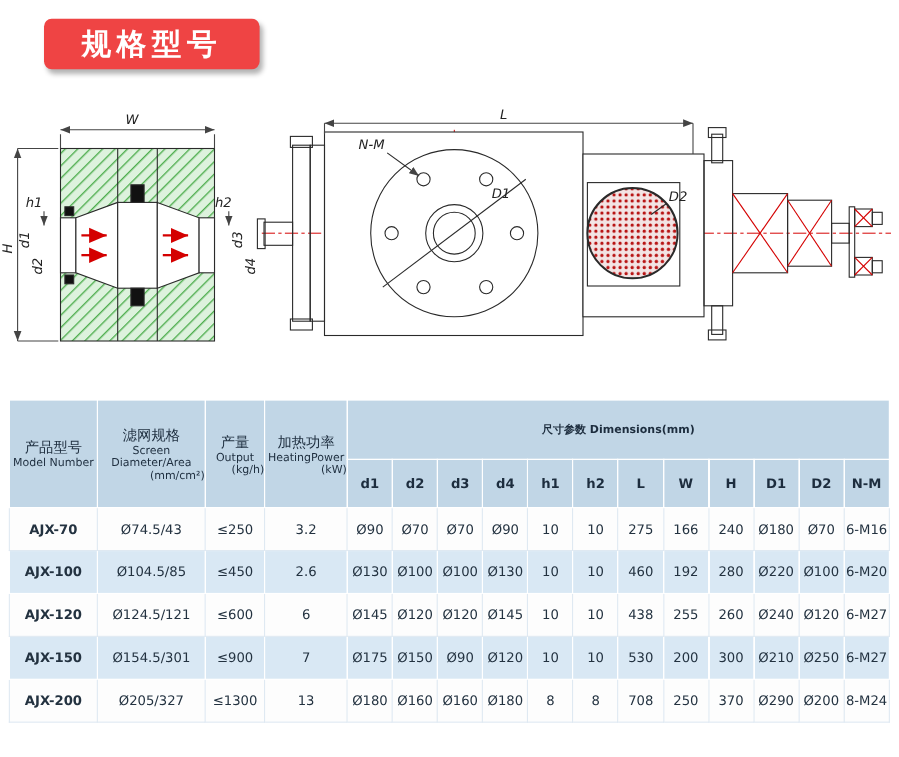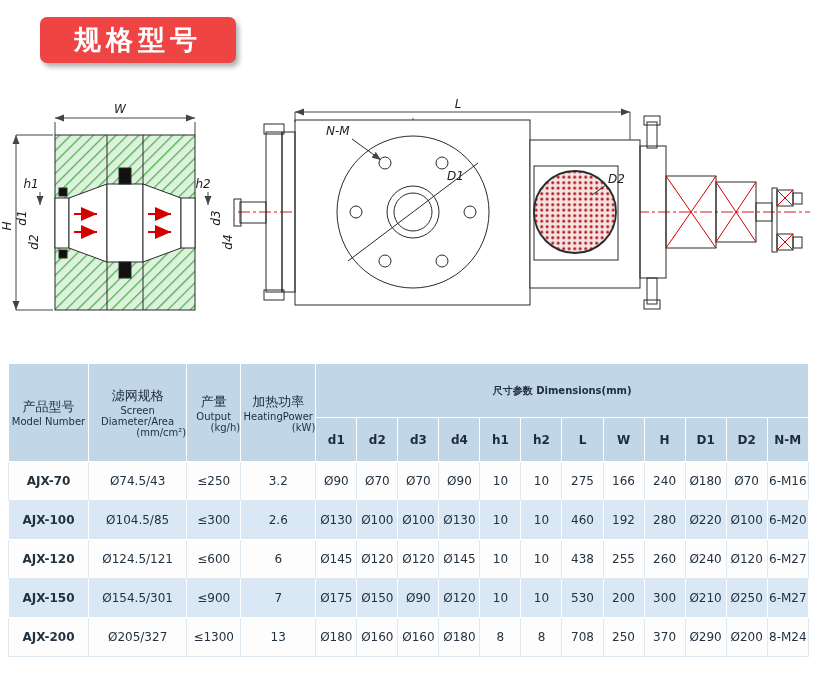--- a/index.html
+++ b/index.html
@@ -250,21 +250,21 @@
           <td>275</td>
           <td>166</td>
           <td>240</td>
           <td>Ø180</td>
           <td>Ø70</td>
           <td>6-M16</td>
         </tr>
         <tr>
           <td class="model">AJX-100</td>
           <td>Ø104.5/85</td>
-          <td>≤300</td>
+          <td>≤450</td>
           <td>2.6</td>
           <td>Ø130</td>
           <td>Ø100</td>
           <td>Ø100</td>
           <td>Ø130</td>
           <td>10</td>
           <td>10</td>
           <td>460</td>
           <td>192</td>
           <td>280</td>

